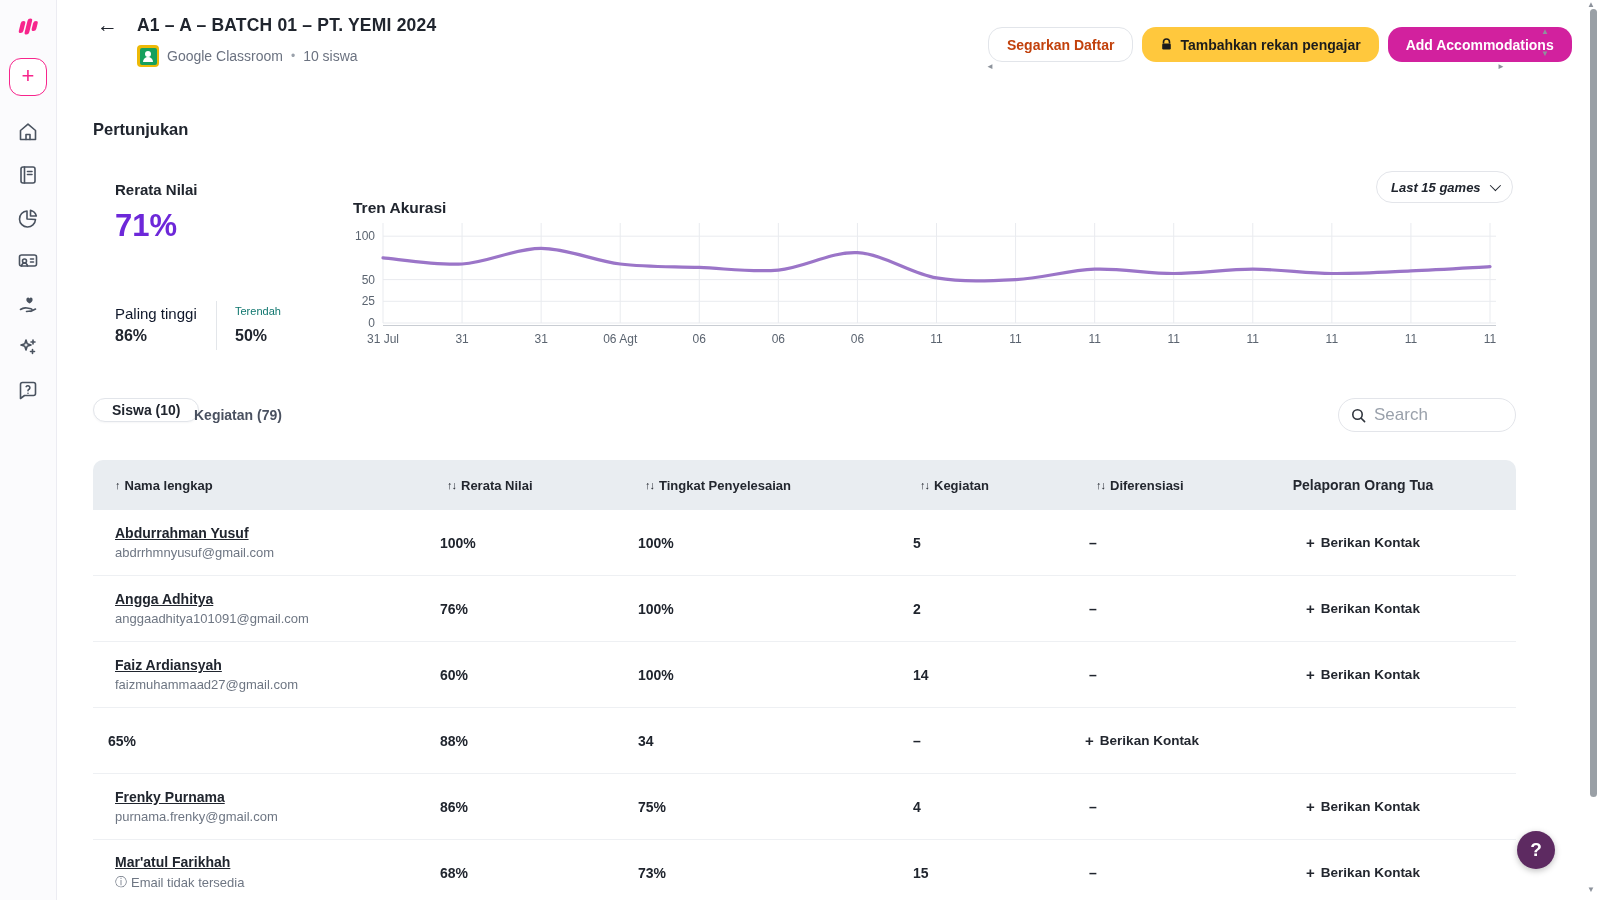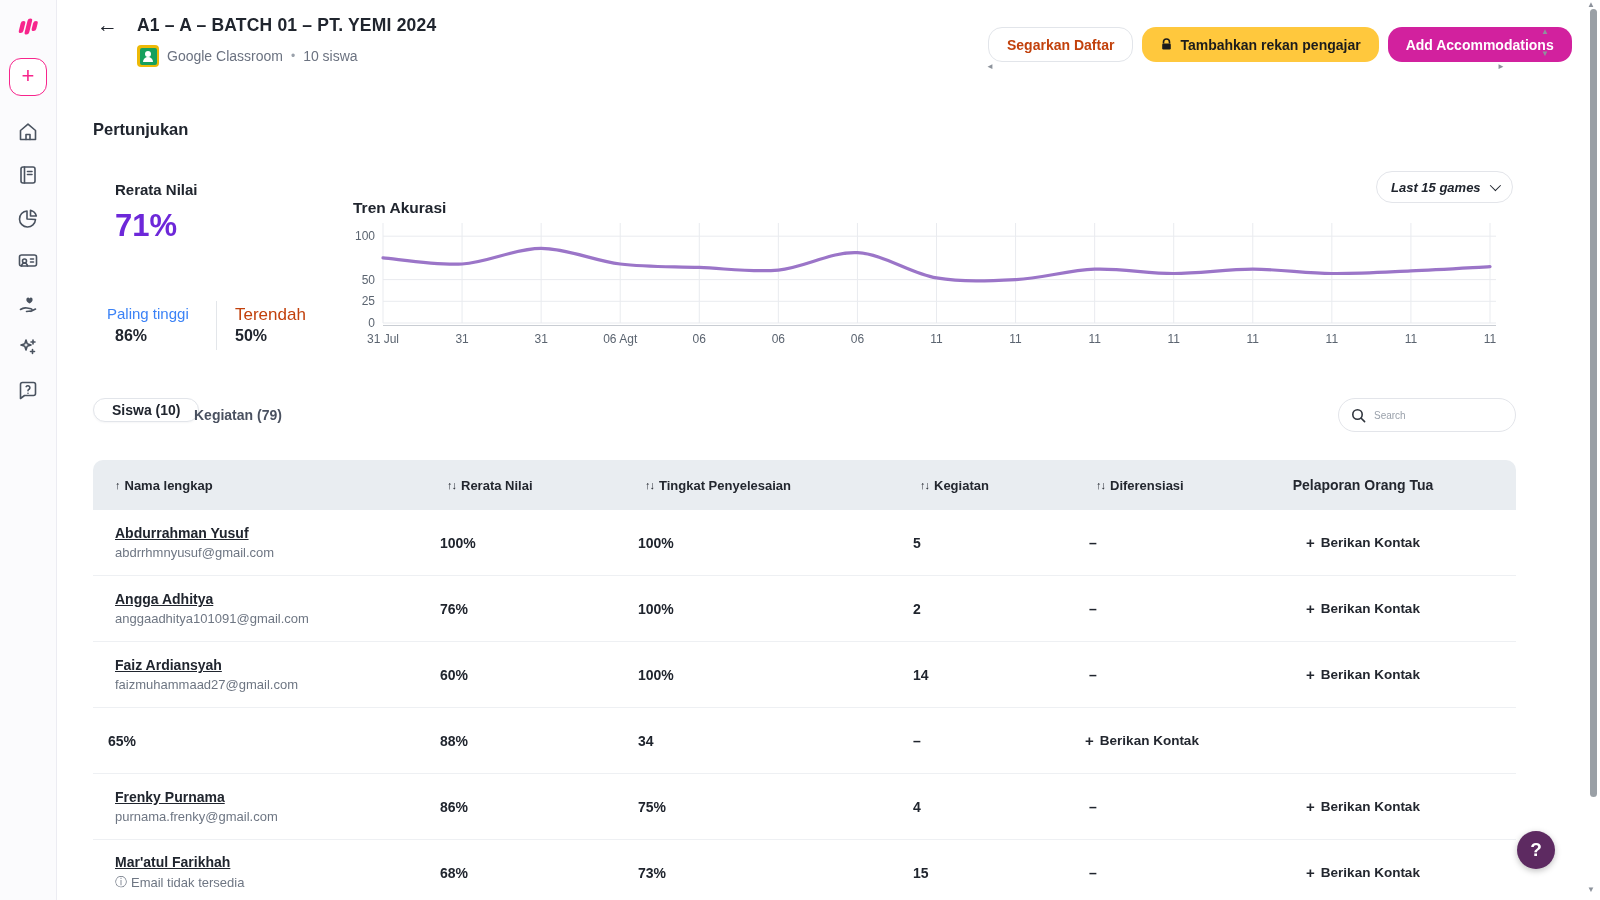--- a/index.html
+++ b/index.html
@@ -43,24 +43,24 @@
   .btn-pink { background:#d2219e; color:#fff; }
   .lock-icon svg { display:block; }
 
   
   .mini-arrow { position:absolute; color:#8d939c; font-size:8px; line-height:8px; cursor:pointer; }
 
   
   .section-title { position:absolute; left:93px; top:120px; font-size:16.5px; font-weight:700; }
   .avg-label { position:absolute; left:115px; top:181px; font-size:15px; font-weight:700; }
   .avg-value { position:absolute; left:115px; top:208px; font-size:31px; font-weight:700; color:#6d28d9; }
-  .hi-label { position:absolute; left:107px; top:305px; font-size:15px; color:#3b82f6; }
+  .hi-label { position:absolute; left:115px; top:305px; font-size:15px; color:#0f172a; }
   .hi-value { position:absolute; left:115px; top:327px; font-size:16px; font-weight:700; }
   .stat-divider { position:absolute; left:216px; top:301px; width:1px; height:49px; background:#e3e6ea; }
-  .lo-label { position:absolute; left:235px; top:305px; font-size:17px; color:#c2410c;text-align:right; }
+  .lo-label { position:absolute; left:235px; top:305px; font-size:11px; color:#0f766e;text-align:right; }
   .lo-value { position:absolute; left:235px; top:327px; font-size:16px; font-weight:700; }
 
   .chart-title { position:absolute; left:353px; top:179px; font-size:15.5px; font-weight:700;margin-top:20px; }
   .range-select {
     position:absolute; left:1376px; top:171px; height:32px; padding:0 14px;
     background:#fff; border:1px solid #e3e5ea; border-radius:16px;
     display:flex; align-items:center; gap:9px; font-size:13px; font-weight:700; cursor:pointer;font-style:italic;
   }
   .chevron-down { width:8px; height:8px; border-right:1.8px solid #20252e; border-bottom:1.8px solid #20252e; transform:rotate(45deg) translateY(-2px); }
   .trend-chart { position:absolute; left:348px; top:215px; }
@@ -75,21 +75,21 @@
     border:1px solid #e2e5ea; border-radius:18px; background:#fff;
     display:flex; align-items:center; font-size:14px; font-weight:700; cursor:pointer;
     box-shadow:0 1px 2px rgba(20,20,40,.04);
   }
   .tab-plain { position:absolute; left:194px; top:407px; font-size:14px; font-weight:600; color:#4a5160; cursor:pointer; }
   .search-box {
     position:absolute; left:1338px; top:398px; width:178px; height:34px;
     border:1px solid #e3e5ea; border-radius:17px; background:#fff;
     display:flex; align-items:center; gap:8px; padding:0 12px;
   }
-  .search-box input { border:none; outline:none; width:120px; font-size:10px; font-family:"Liberation Sans",sans-serif; color:#4c1d95; background:transparent; }
+  .search-box input { border:none; outline:none; width:120px; font-size:17px; font-family:"Liberation Sans",sans-serif; color:#4c1d95; background:transparent; }
   .search-box input::placeholder { color:#9aa1ab; }
 
   
   .table { position:absolute; left:93px; top:460px; width:1423px; }
   .thead {
     display:grid; grid-template-columns:332px 198px 275px 176px 176px 1fr;
     background:#e9edf1; border-radius:10px 10px 0 0; height:50px; align-items:center;
     font-size:13px; font-weight:700; color:#23272f;
   }
   .th { padding-left:22px; display:flex; align-items:center; gap:5px; cursor:pointer; }

